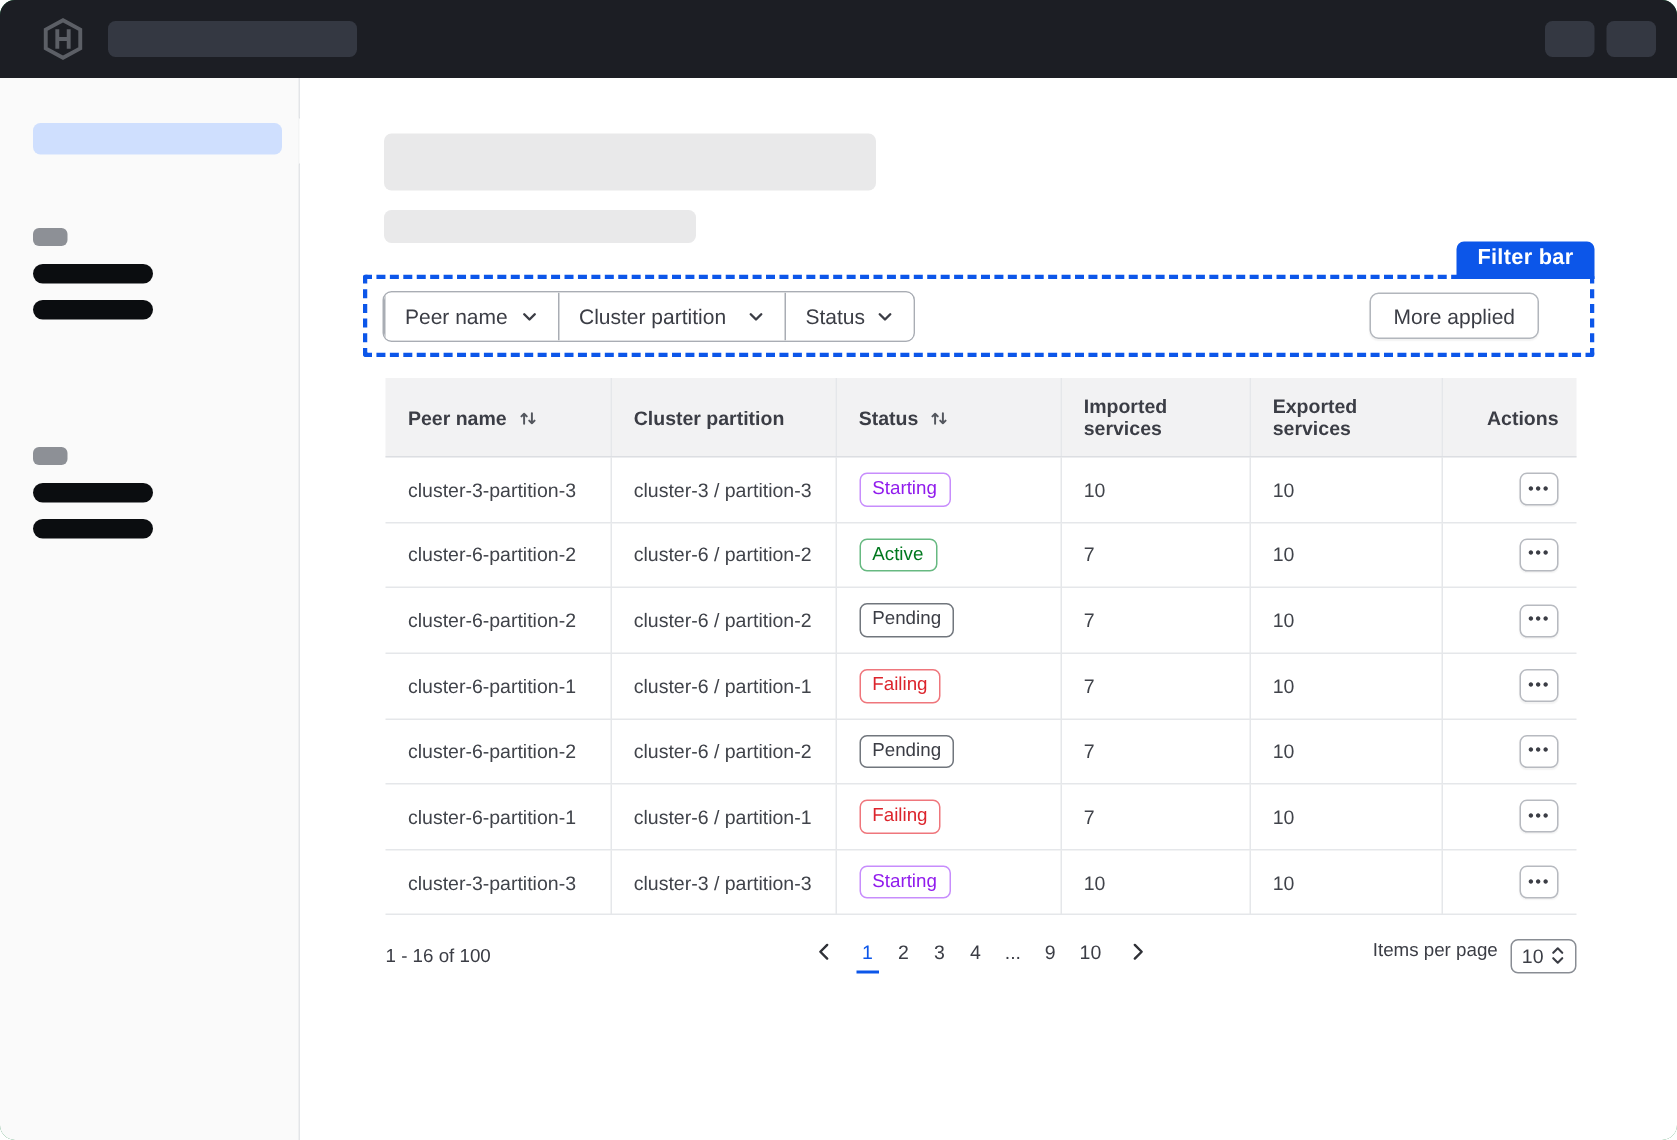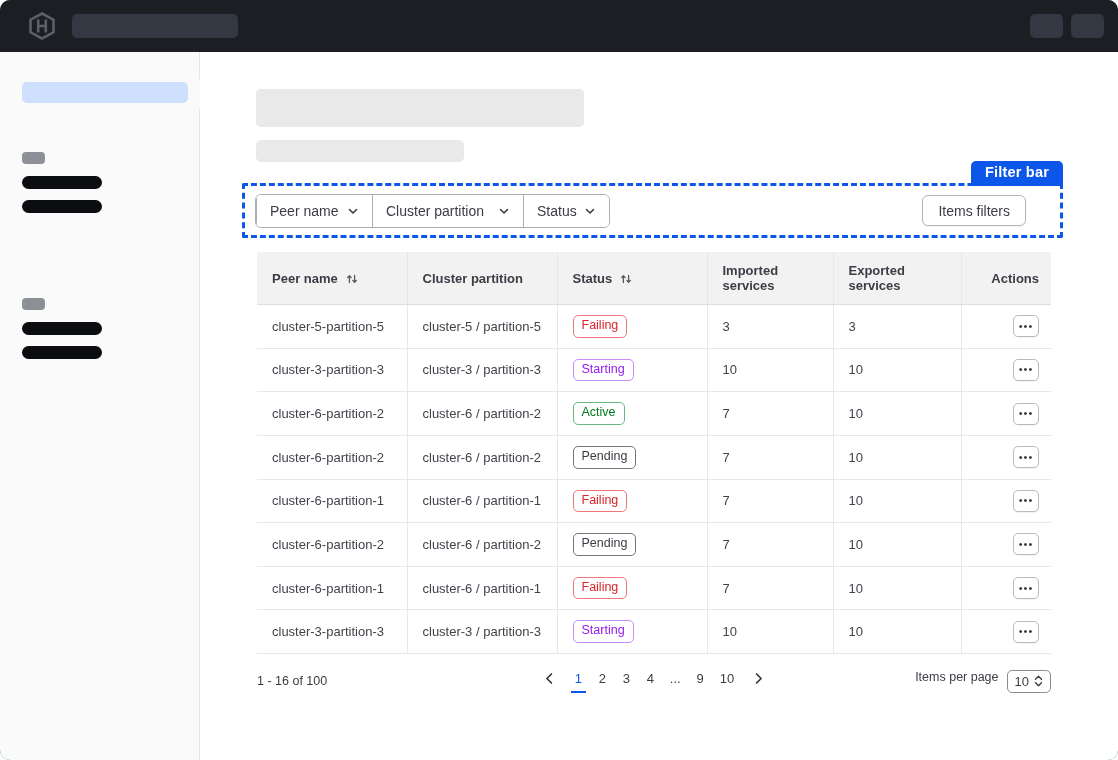--- a/index.html
+++ b/index.html
@@ -127,21 +127,21 @@
             </svg>
           </div>
           <div class="drop-seg w3">
             <span>Status</span>
             <svg width="12" height="12" viewBox="0 0 12 12">
               <path d="M2.5 4.5l3.5 3.5 3.5-3.5" fill="none" stroke="#3b3d45" stroke-width="1.6" stroke-linecap="round" stroke-linejoin="round"></path>
             </svg>
           </div>
         </div>
 
-        <button class="more-filters-btn">Items filters</button>
+        <button class="more-filters-btn">More applied</button>
       </div>
 
 
       <table class="peers">
         <colgroup>
           <col style="width:150px">
             <col style="width:150px">
             <col style="width:150px">
           <col style="width:126px">
             <col style="width:128px">
@@ -157,28 +157,20 @@
               <th><span>Status</span><svg class="sort-ic" width="12" height="12" viewBox="0 0 12 12">
                   <path d="M3.4 9.5V2.8M1.6 4.6l1.8-1.8 1.8 1.8" fill="none" stroke="#54575e" stroke-width="1.3" stroke-linecap="round" stroke-linejoin="round"></path>
                   <path d="M8.6 2.5v6.7M6.8 7.4l1.8 1.8 1.8-1.8" fill="none" stroke="#54575e" stroke-width="1.3" stroke-linecap="round" stroke-linejoin="round"></path>
                 </svg></th>
               <th><span>Imported services</span></th>
               <th><span>Exported services</span></th>
               <th class="col-actions"><span>Actions</span></th>
             </tr>
           </thead>
         <tbody id="tbody">
-            <tr>
-              <td>cluster-5-partition-5</td>
-              <td>cluster-5 / partition-5</td>
-              <td><span class="badge" style="color: rgb(220, 36, 44); border-color: rgb(239, 118, 124);">Failing</span></td>
-              <td>3</td>
-              <td>3</td>
-              <td class="col-actions"><button class="dots-btn">•••</button></td>
-            </tr>
             <tr>
               <td>cluster-3-partition-3</td>
               <td>cluster-3 / partition-3</td>
               <td><span class="badge" style="color: rgb(145, 28, 237); border-color: rgb(199, 141, 252);">Starting</span></td>
               <td>10</td>
               <td>10</td>
               <td class="col-actions"><button class="dots-btn">•••</button></td>
             </tr>
             <tr>
               <td>cluster-6-partition-2</td>

